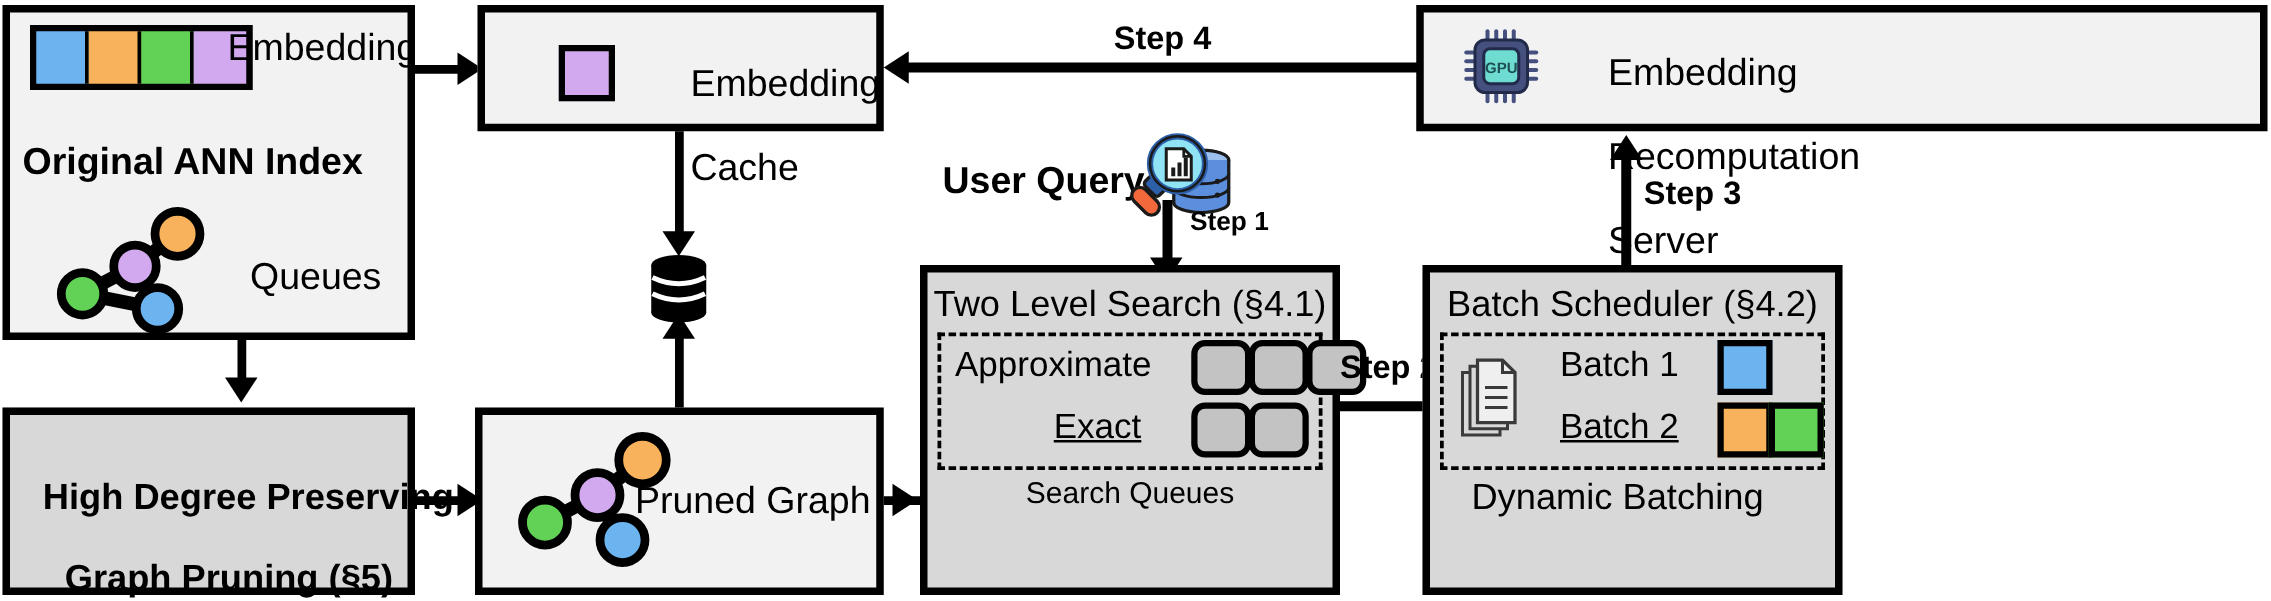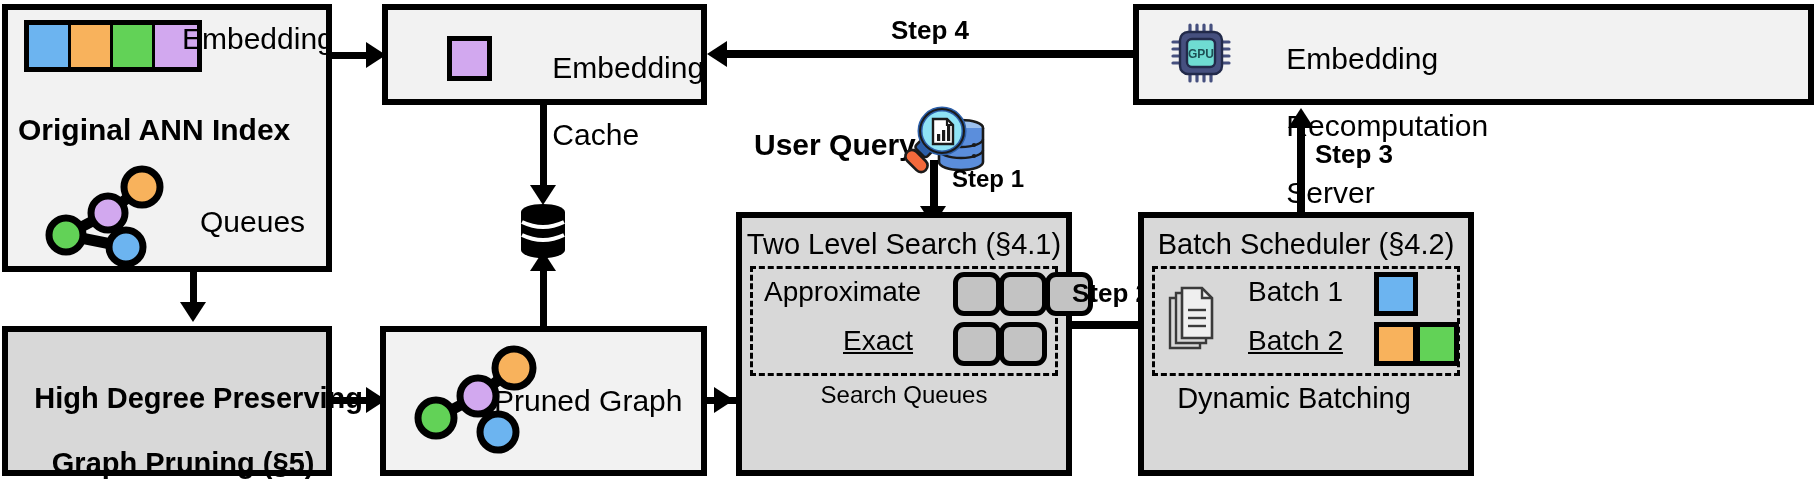--- a/index.html
+++ b/index.html
@@ -183,21 +183,21 @@
         <line x1="30" y1="78" x2="72" y2="56"></line>
         <line x1="72" y1="56" x2="108" y2="28"></line>
         <line x1="72" y1="56" x2="92" y2="92"></line>
       </g>
       <circle cx="108" cy="28" r="19" fill="#f8b25c" stroke="#000" stroke-width="7"></circle>
       <circle cx="72" cy="56" r="18" fill="#d2a8ef" stroke="#000" stroke-width="7"></circle>
       <circle cx="30" cy="78" r="18" fill="#62d257" stroke="#000" stroke-width="7"></circle>
       <circle cx="92" cy="92" r="18" fill="#6cb4f0" stroke="#000" stroke-width="7"></circle>
     </svg>
   </div>
-  <div class="lbl" style="left:494px; top:384px; font-size:30px;">Pruned Graph</div>
+  <div class="lbl" style="left:508px; top:384px; font-size:30px;">Pruned Graph</div>
 
   <div class="hline" style="left:707px; top:397px; width:29px; height:7px;"></div>
   <div class="arrowhead ah-right" style="left:714px; top:387px;"></div>
 
   <div class="lbl bold" style="left:754px; top:128px; font-size:30px;">User Query</div>
 
   <div style="position:absolute; left:902px; top:104px;">
     <svg width="88" height="76" viewBox="0 0 88 76">
 
       <g>
@@ -222,21 +222,21 @@
       <g fill="#1a1a1a">
         <rect x="35" y="30" width="3.2" height="7"></rect>
         <rect x="40" y="26" width="3.2" height="11"></rect>
         <rect x="45" y="22" width="3.2" height="15"></rect>
       </g>
     </svg>
   </div>
 
   <div class="vline" style="left:930px; top:160px; width:8px; height:52px;"></div>
   <div class="arrowhead ah-down" style="left:920px; top:206px;"></div>
-  <div class="lbl bold" style="left:952px; top:166px; font-size:24px;text-align:center;">Step 1</div>
+  <div class="lbl bold" style="left:952px; top:166px; font-size:21px;text-align:center;">Step 1</div>
 
   <div class="box gray" style="left:736px; top:212px; width:336px; height:264px;"></div>
   <div class="lbl center" style="left:736px; top:228px; width:336px; font-size:29px;">Two Level Search (§4.1)</div>
 
   <div class="dashed" style="left:750px; top:266px; width:308px; height:110px;"></div>
 
   <div class="lbl" style="left:764px; top:276px; font-size:28px;">Approximate</div>
   <div class="slotrow" style="left:953px; top:272px;">
     <div class="slot"></div>
     <div class="slot"></div>

